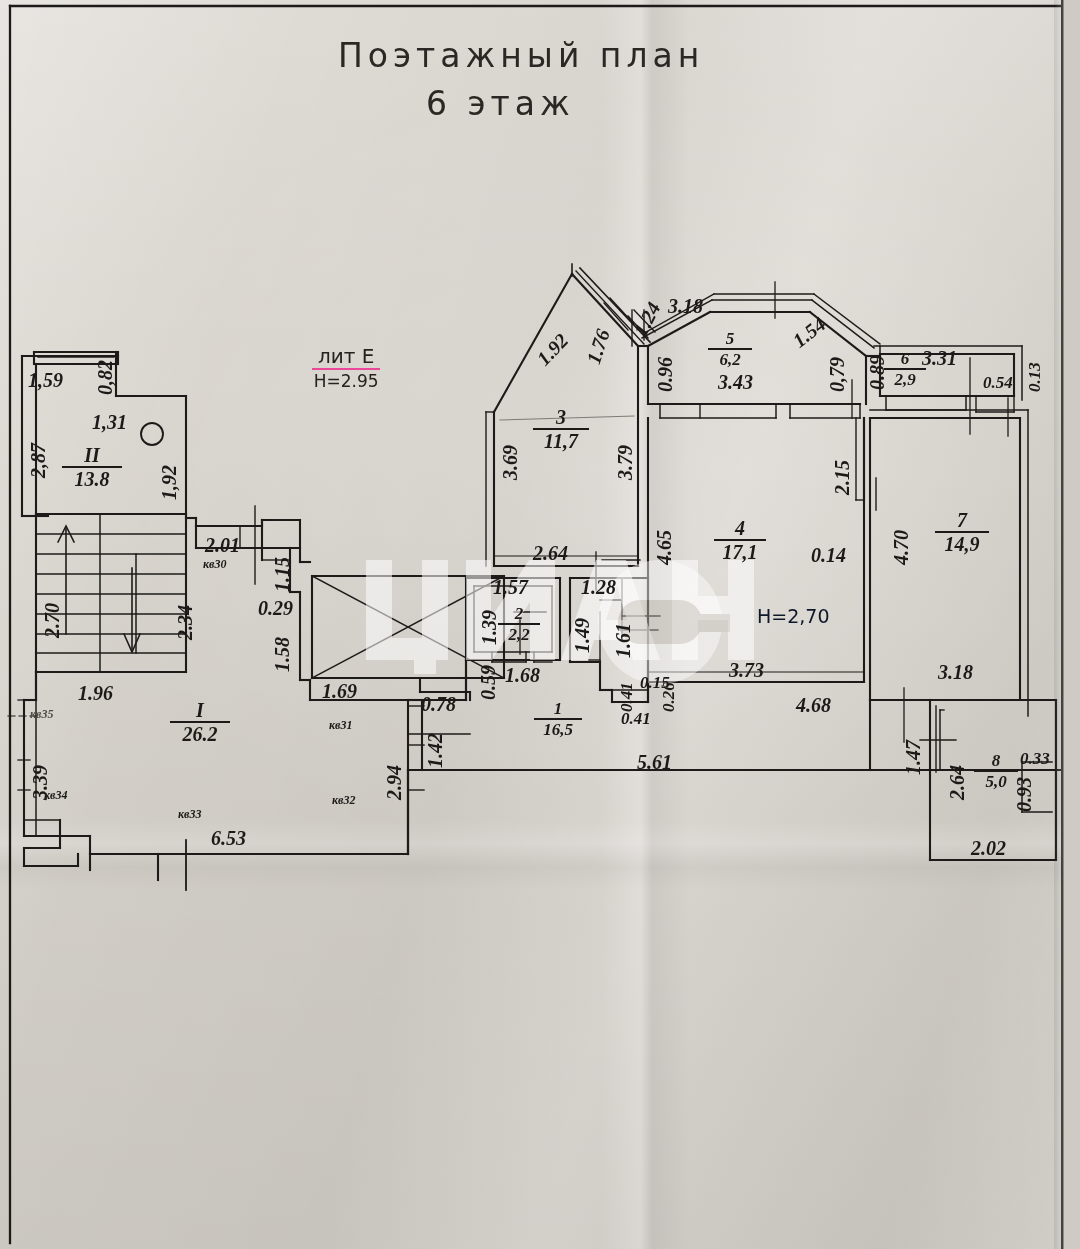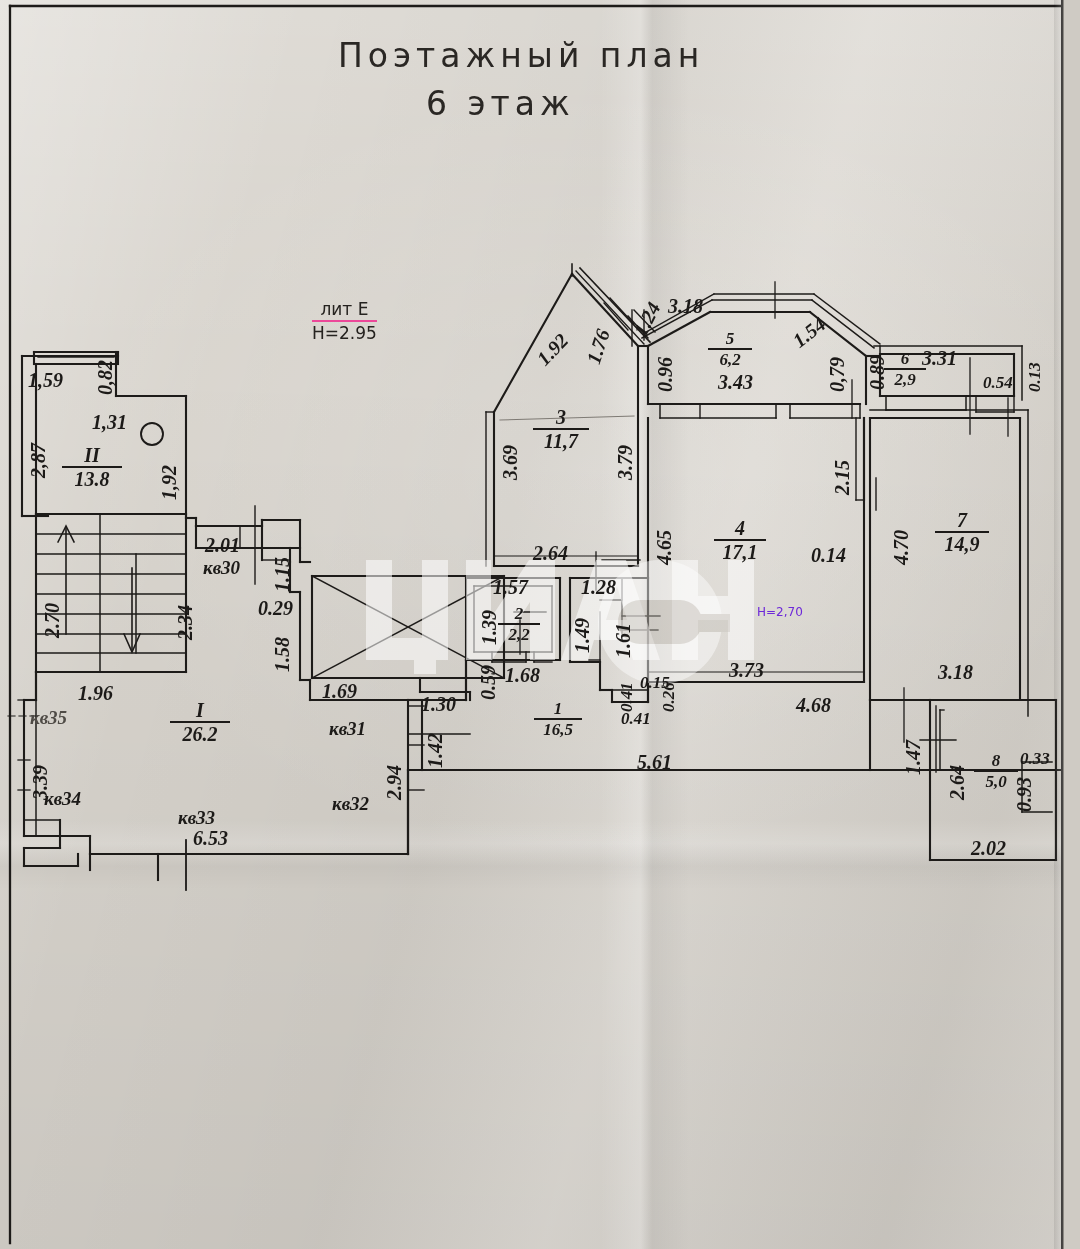--- a/index.html
+++ b/index.html
@@ -52,43 +52,43 @@
     position:absolute;
     font-family:"Liberation Serif", serif;
     font-style:italic;
     font-weight:bold;
     color:#1c1a18;
     white-space:nowrap;
     line-height:1;
   }
   .dim{font-size:20px;}
   .dim-s{font-size:17px;}
-  .kv{font-size:19px;font-family:Liberation Serif, serif;}
+  .kv{font-size:12px;font-family:Liberation Serif, serif;}
   .rotL{transform:rotate(-90deg);transform-origin:0 0;}
   .roomnum{
     position:absolute;
     font-family:"Liberation Serif", serif;
     font-style:italic;font-weight:bold;color:#1c1a18;
     text-align:center;line-height:1.05;white-space:nowrap;
   }
   .roomnum .n{display:block;font-size:20px;}
   .roomnum .a{display:block;font-size:20px;border-top:2px solid #1c1a18;padding-top:1px;}
   .roomnum.sm .n,.roomnum.sm .a{font-size:17px;}
 
   .litbox{
     position:absolute;left:312px;top:300px;
     font-family:"DejaVu Sans", sans-serif;
     color:#25221f;text-align:center;line-height:1.15;
   }
-  .litbox .l1{font-size:17px;display:block;padding:0 6px;}
+  .litbox .l1{font-size:20px;display:block;padding:0 6px;margin-top:45px;}
   .litbox .l2{font-size:17px;display:block;border-top:2px solid #ec4899;padding-top:2px;}
 
   .hnote{
     position:absolute;left:757px;top:605px;
-    font-family:"DejaVu Sans", sans-serif;font-size:12px;color:#6d28d9;
+    font-family:"DejaVu Sans", sans-serif;font-size:19px;color:#0f172a;
     white-space:nowrap;
   }
   .edge-note{
     position:absolute;right:2px;top:6px;width:14px;
     font-family:"Liberation Serif",serif;font-size:11px;color:#55514c;
     line-height:1.25;opacity:.65;overflow:hidden;height:150px;
     word-break:break-all;
   }
 </style>
 </head>
@@ -446,30 +446,30 @@
 
 <div class="lbl dim" style="left:28px;top:370px;">1,59</div>
 <div class="lbl dim rotL" style="left:95px;top:395px;">0,82</div>
 <div class="lbl dim" style="left:92px;top:412px;">1,31</div>
 <div class="lbl dim rotL" style="left:28px;top:478px;">2,87</div>
 <div class="lbl dim rotL" style="left:159px;top:500px;">1,92</div>
 <div class="lbl dim rotL" style="left:42px;top:638px;">2.70</div>
 <div class="lbl dim rotL" style="left:175px;top:640px;">2.34</div>
 <div class="lbl dim" style="left:78px;top:683px;">1.96</div>
 <div class="lbl dim rotL" style="left:30px;top:800px;">3.39</div>
-<div class="lbl dim" style="left:193px;top:828px;">6.53</div>
+<div class="lbl dim" style="left:211px;top:828px;">6.53</div>
 
 <div class="lbl dim" style="left:205px;top:535px;">2.01</div>
 <div class="lbl dim rotL" style="left:272px;top:592px;">1.15</div>
 <div class="lbl dim" style="left:258px;top:598px;">0.29</div>
 <div class="lbl dim rotL" style="left:272px;top:672px;">1.58</div>
 <div class="lbl dim" style="left:322px;top:681px;">1.69</div>
 <div class="lbl dim rotL" style="left:384px;top:800px;">2.94</div>
 <div class="lbl dim rotL" style="left:425px;top:768px;">1.42</div>
-<div class="lbl dim" style="left:421px;top:694px;">1.30</div>
+<div class="lbl dim" style="left:421px;top:694px;">0.78</div>
 
 <div class="lbl dim rotL" style="left:533px;top:355px;transform:rotate(-46deg);transform-origin:0 0;">1.92</div>
 <div class="lbl dim rotL" style="left:583px;top:360px;transform:rotate(-72deg);transform-origin:0 0;">1.76</div>
 <div class="lbl dim rotL" style="left:630px;top:330px;transform:rotate(-63deg);transform-origin:0 0;">1.24</div>
 <div class="lbl dim" style="left:668px;top:296px;">3.18</div>
 <div class="lbl dim rotL" style="left:789px;top:335px;transform:rotate(-38deg);transform-origin:0 0;">1.54</div>
 <div class="lbl dim rotL" style="left:655px;top:392px;">0.96</div>
 <div class="lbl dim" style="left:718px;top:372px;">3.43</div>
 <div class="lbl dim rotL" style="left:827px;top:392px;">0,79</div>
 <div class="lbl dim rotL" style="left:867px;top:390px;">0.89</div>

